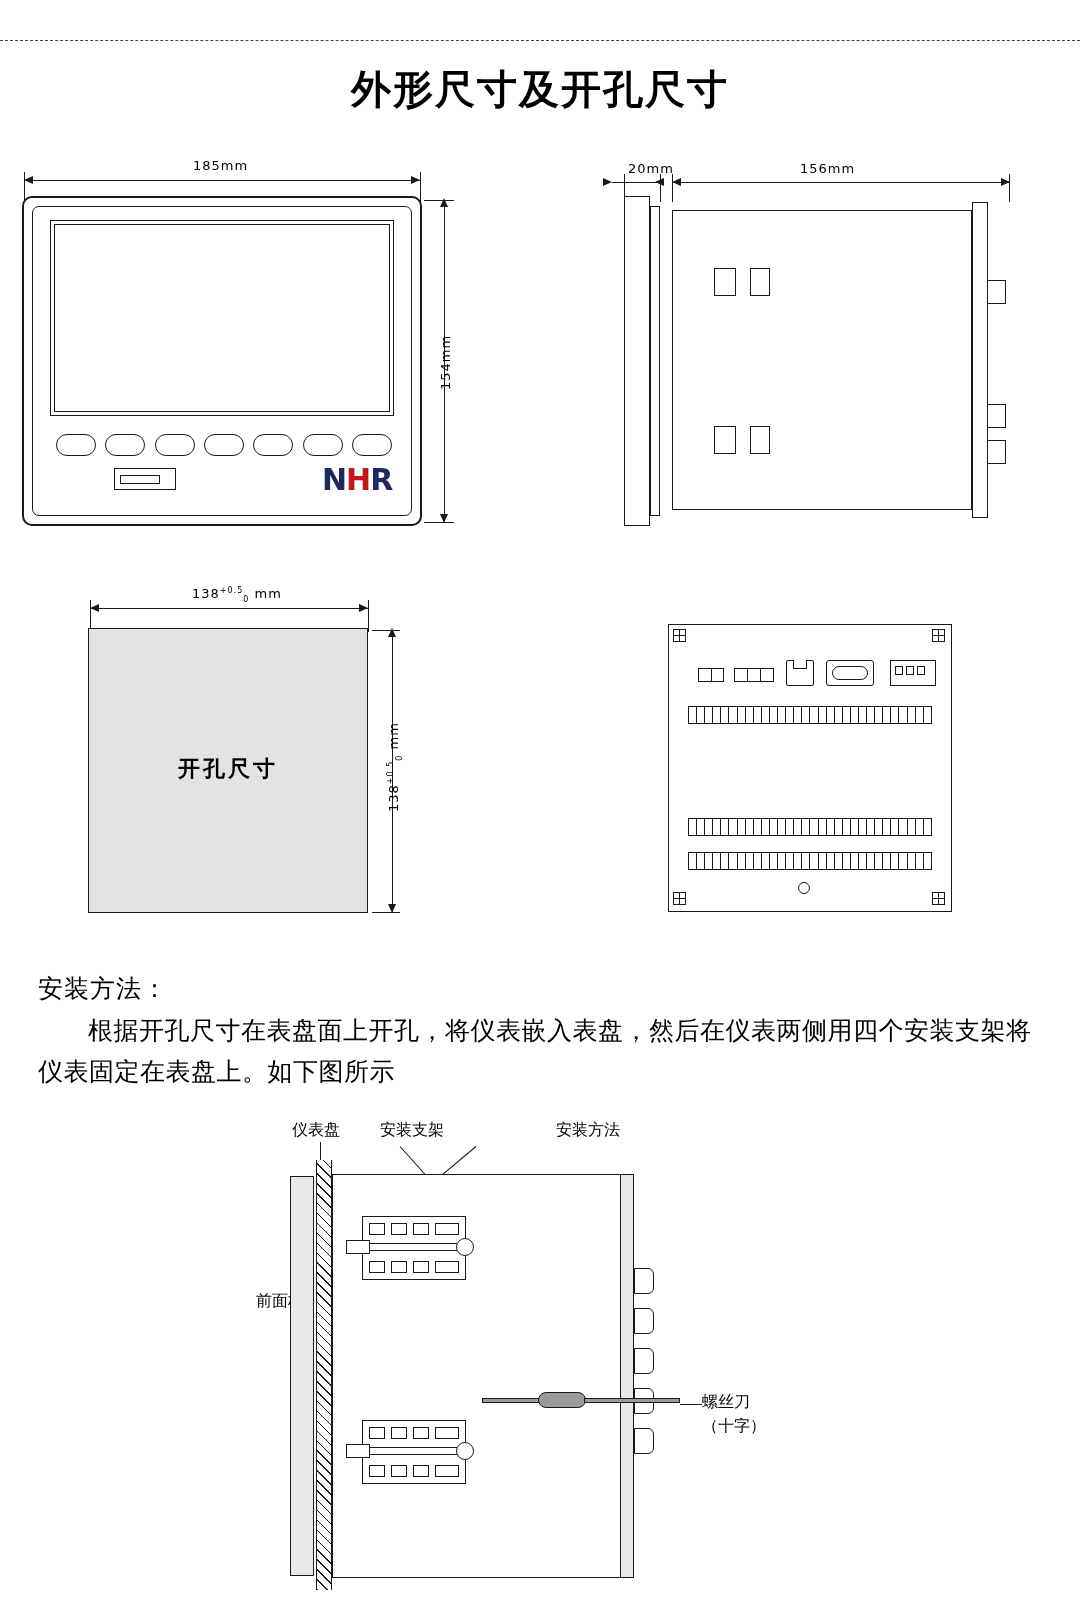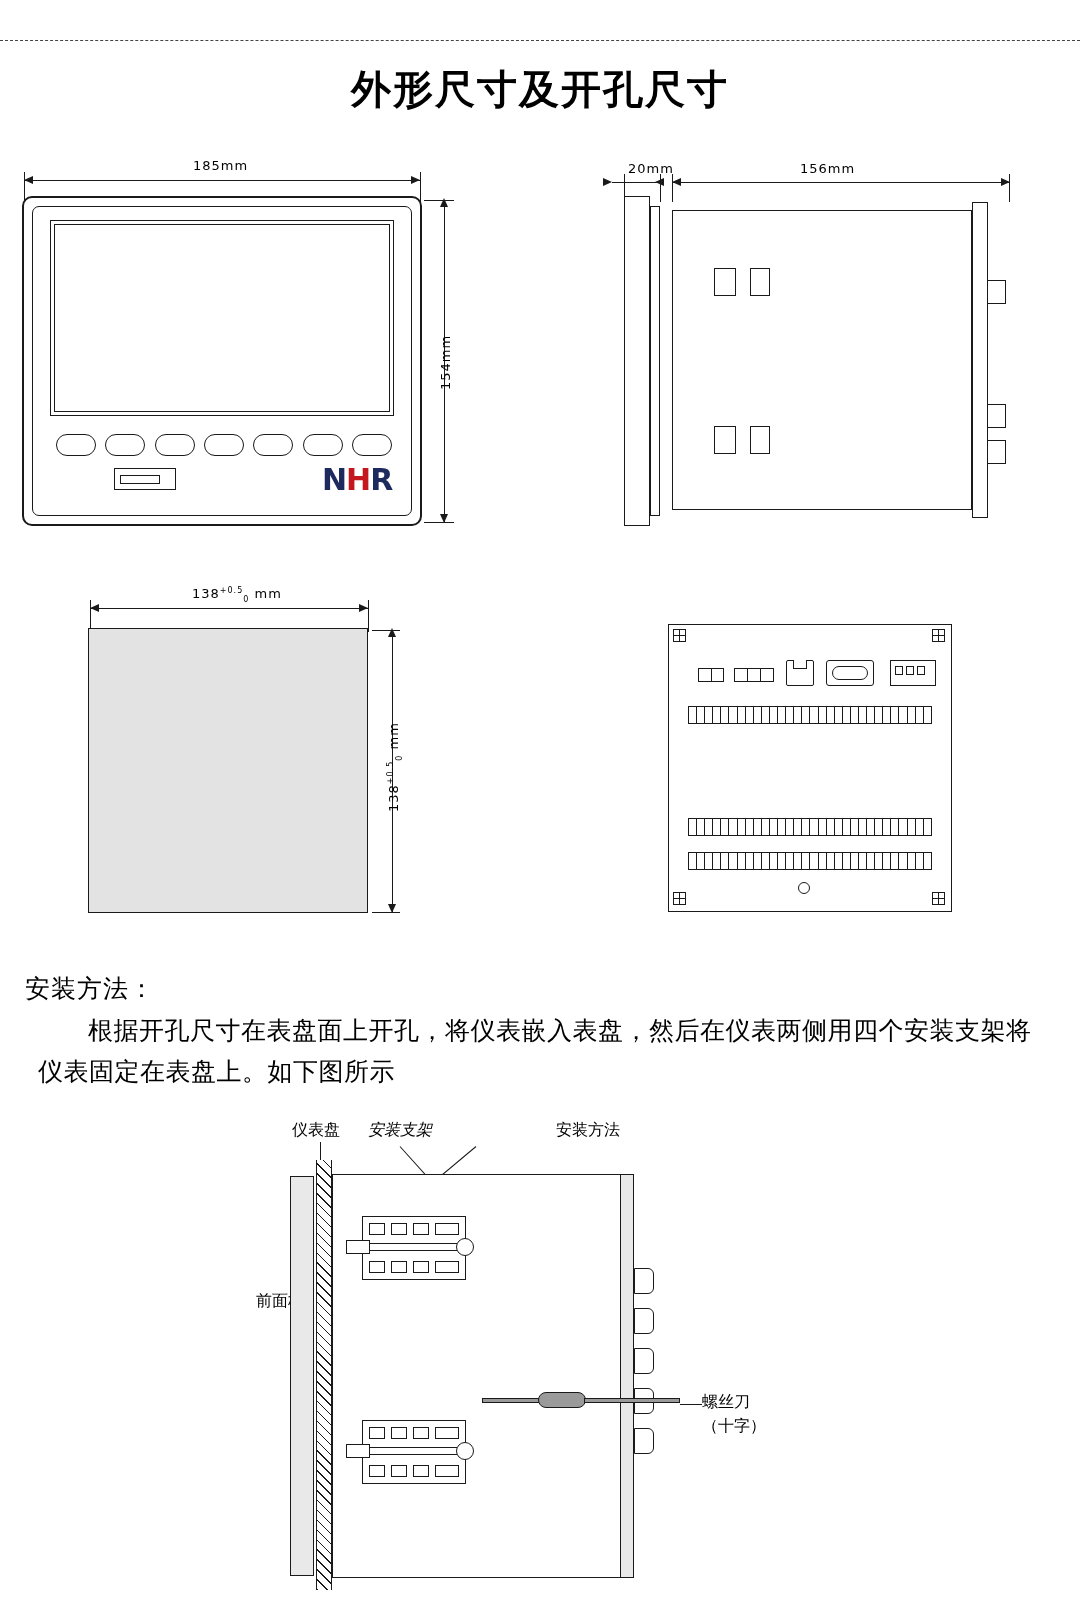--- a/index.html
+++ b/index.html
@@ -72,21 +72,21 @@
   .corner{position:absolute;width:13px;height:13px;border:1px solid #1a1a1a;box-sizing:border-box;background:#fff;}
   .corner:before{content:"";position:absolute;left:5px;top:0px;width:1px;height:11px;background:#1a1a1a;}
   .corner:after{content:"";position:absolute;left:0px;top:5px;width:11px;height:1px;background:#1a1a1a;}
   .term-strip{position:absolute;border:1px solid #1a1a1a;box-sizing:border-box;background:#fff;display:flex;}
   .term-strip span{flex:1;border-right:1px solid #1a1a1a;box-sizing:border-box;}
   .term-strip span:last-child{border-right:none;}
   .conn{position:absolute;border:1px solid #1a1a1a;box-sizing:border-box;background:#fff;}
   .screwhole{position:absolute;width:12px;height:12px;border:1px solid #1a1a1a;border-radius:50%;box-sizing:border-box;background:#fff;}
 
   
-  .install-head{position:absolute;left:25px;top:972px;font-size:25px;letter-spacing:1px;}
+  .install-head{position:absolute;left:38px;top:972px;font-size:25px;letter-spacing:1px;}
   .install-body{position:absolute;left:38px;top:1010px;width:1004px;font-size:25px;line-height:41px;letter-spacing:0.5px;text-indent:50px;}
 
   
   #mount-fig{left:250px;top:1120px;width:560px;height:470px;}
   .mlabel{position:absolute;font-family:"DejaVu Sans", sans-serif;font-size:16px;white-space:nowrap;}
   .mlabel.v{width:1em;line-height:1.15;text-align:center;}
   .hatch{
     position:absolute;background:
       repeating-linear-gradient(45deg,#1a1a1a 0 1px,transparent 1px 7px);
     border-left:1px solid #1a1a1a;border-right:1px solid #1a1a1a;
@@ -183,20 +183,21 @@
 <div class="arrowU" style="left:388px;top:628px;"></div>
 <div class="arrowD" style="left:388px;top:904px;"></div>
 <div class="ln h1px" style="left:372px;top:630px;width:28px;"></div>
 <div class="ln h1px" style="left:372px;top:912px;width:28px;"></div>
 <div class="dim-label vert" style="left:386px;top:812px;">
   <span>138</span><span class="sup">+0.5</span><span class="sub">0</span> <span>mm</span>
 </div>
 
 <div class="fig" id="cutout-view">
   <div class="cut-rect"></div>
+  <div class="cut-text">开孔尺寸</div>
 </div>
 
 <div class="fig" id="rear-view">
   <div class="rear-body"></div>
   <div class="corner" style="left:5px;top:5px;"></div>
   <div class="corner" style="left:264px;top:5px;"></div>
   <div class="corner" style="left:5px;top:268px;"></div>
   <div class="corner" style="left:264px;top:268px;"></div>
 
   <div class="conn" style="left:30px;top:44px;width:26px;height:14px;"></div>
@@ -315,21 +316,21 @@
 
   <div class="screwhole" style="left:130px;top:258px;"></div>
 </div>
 
 <div class="install-head">安装方法：</div>
 <div class="install-body">根据开孔尺寸在表盘面上开孔，将仪表嵌入表盘，然后在仪表两侧用四个安装支架将仪表固定在表盘上。如下图所示</div>
 
 <div class="fig" id="mount-fig">
 
   <div class="mlabel" style="left:42px;top:0px;">仪表盘</div>
-  <div class="mlabel" style="left:118px;top:0px;font-style:italic;">安装支架</div>
+  <div class="mlabel" style="left:130px;top:0px;">安装支架</div>
   <div class="mlabel" style="left:306px;top:0px;">安装方法</div>
 
   <div class="ln v1px" style="left:70px;top:22px;height:18px;"></div>
   <div class="leader" style="left:150px;top:26px;width:60px;transform:rotate(48deg);"></div>
   <div class="leader" style="left:226px;top:26px;width:110px;transform:rotate(140deg);"></div>
 
   <div class="mlabel v" style="left:6px;top:172px;"><span>前面板</span></div>
 
   <div class="mlabel" style="left:452px;top:272px;">螺丝刀</div>
   <div class="mlabel" style="left:452px;top:296px;">（十字）</div>

